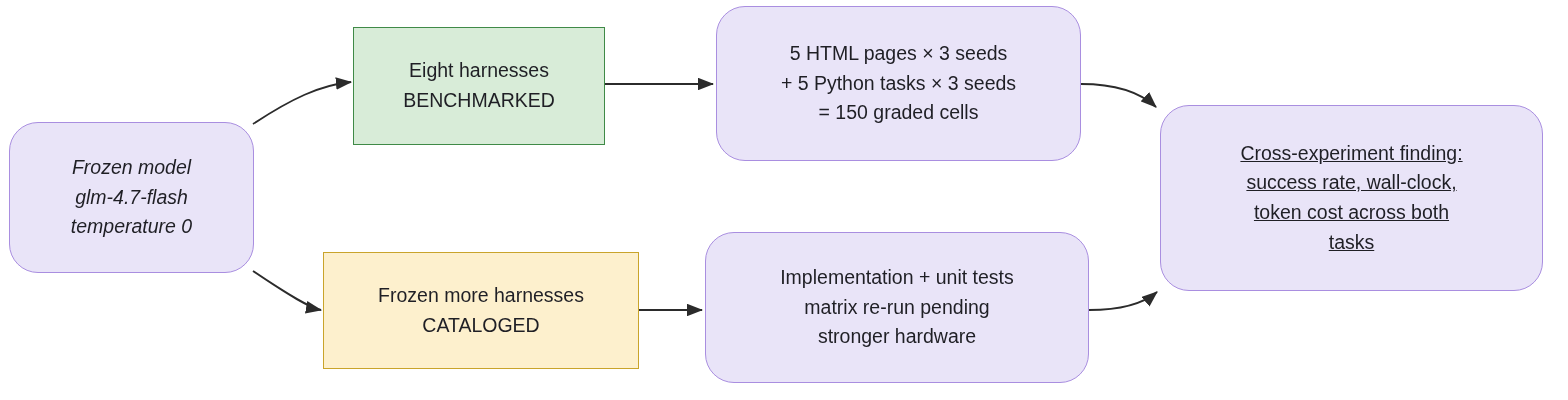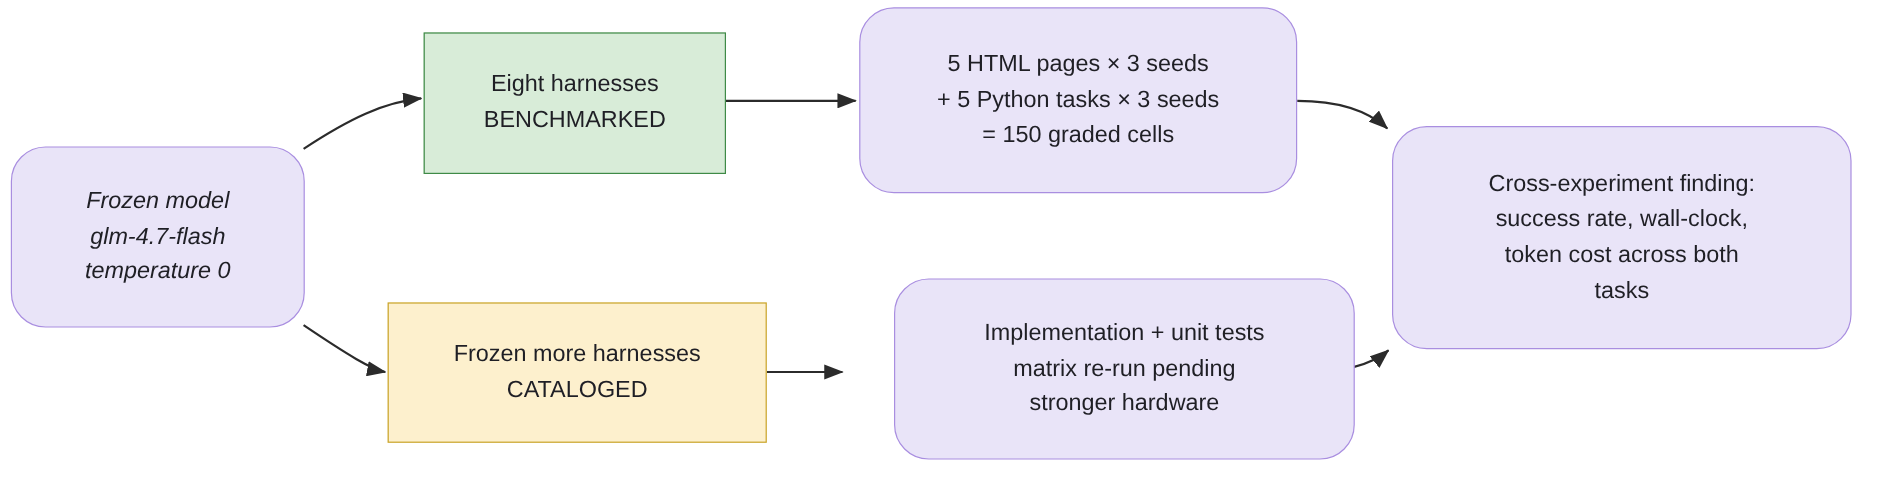--- a/index.html
+++ b/index.html
@@ -51,22 +51,22 @@
   }
   .node-yellow {
     background: #fdf0cd;
     border-color: #c9a42b;
   }
   
   #node-frozen-model   { left: 9px;    top: 122px; width: 245px; height: 151px; font-style: italic; }
   #node-benchmarked    { left: 353px;  top: 27px;  width: 252px; height: 118px; }
   #node-graded-cells   { left: 716px;  top: 6px;   width: 365px; height: 155px; }
   #node-cataloged      { left: 323px;  top: 252px; width: 316px; height: 117px; }
-  #node-matrix-rerun   { left: 705px;  top: 232px; width: 384px; height: 151px; margin-left: 40px; }
-  #node-cross-finding  { left: 1160px; top: 105px; width: 383px; height: 186px; }
+  #node-matrix-rerun   { left: 705px;  top: 232px; width: 384px; height: 151px; }
+  #node-cross-finding  { left: 1160px; top: 105px; width: 383px; height: 186px; text-decoration: underline; }
 </style>
 </head>
 <body>
 
 <div id="canvas">
 
   <svg id="edge-layer" viewBox="0 0 1568 400" width="1568" height="400" xmlns="http://www.w3.org/2000/svg">
     <defs>
       <marker id="arrowhead" markerWidth="9" markerHeight="7" refX="8.4" refY="3.5" orient="auto" markerUnits="strokeWidth">
         <path d="M0,0 L9,3.5 L0,7 Z" fill="#2b2b2b"></path>

